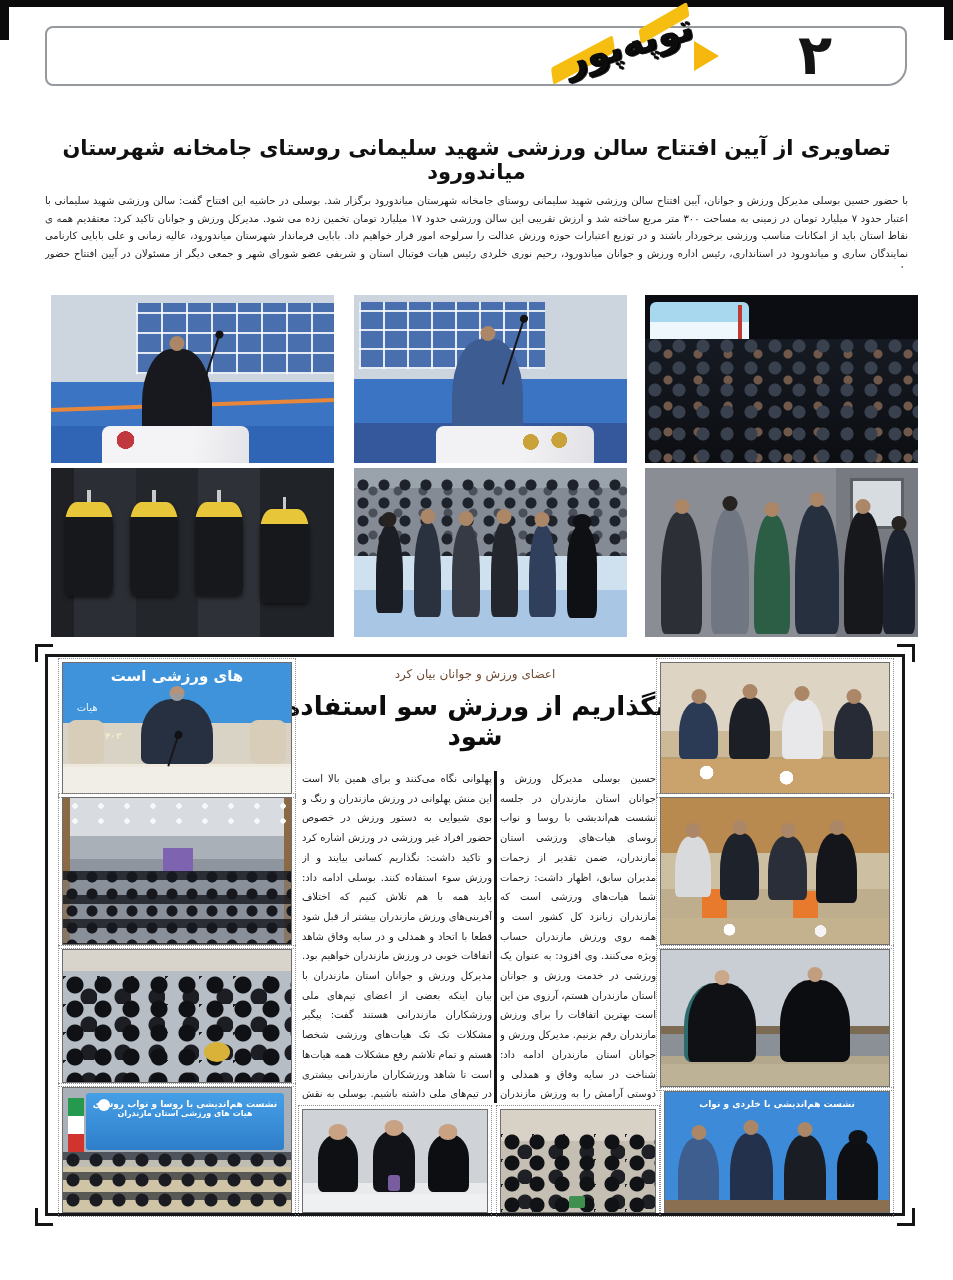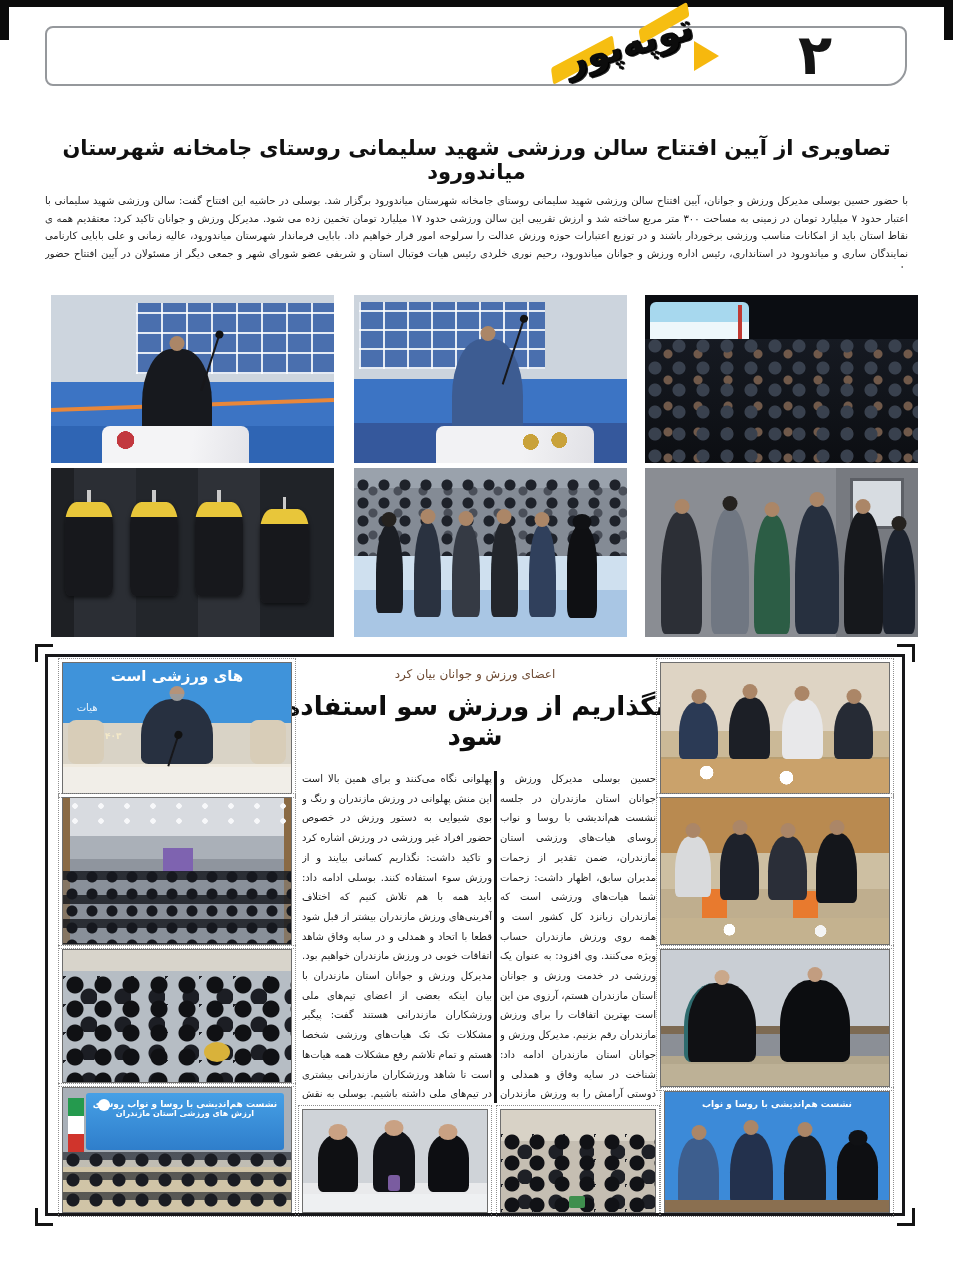--- a/index.html
+++ b/index.html
@@ -303,21 +303,21 @@
     <div class="photo art-photo" id="a4">
       <div class="layer crowd"></div>
       <div class="layer yel"></div>
     </div>
 
     <div class="photo art-photo" id="a5">
       <div class="layer flag"></div>
       <div class="bluebanner">
         <div class="crest"></div>
         <div class="bl1">نشست هم‌اندیشی با روسا و نواب روسای</div>
-        <div class="bl2">ارزش های ورزشی استان مازندران</div>
+        <div class="bl2">هیات های ورزشی استان مازندران</div>
       </div>
       <div class="layer crowd"></div>
     </div>
 
     <div class="photo art-photo" id="a6">
       <div class="layer ch1"></div>
       <div class="layer ch2"></div>
       <div class="fig f1"></div>
       <div class="fig f2"></div>
       <div class="fig f3"></div>
@@ -325,21 +325,21 @@
       <div class="layer desk"></div>
     </div>
 
     <div class="photo art-photo" id="a7">
       <div class="fig f1"></div>
       <div class="fig f2"></div>
       <div class="layer desk"></div>
     </div>
 
     <div class="photo art-photo" id="a8">
-      <div class="layer btxt">نشست هم‌اندیشی با روسا و نواب</div>
+      <div class="layer btxt">نشست هم‌اندیشی با خلردی و نواب</div>
       <div class="fig f1"></div>
       <div class="fig f2"></div>
       <div class="fig f3"></div>
       <div class="fig f4 ch"></div>
       <div class="layer desk"></div>
     </div>
 
     <div class="photo art-photo" id="a9">
       <div class="fig f1 ch"></div>
       <div class="fig f2 ch"></div>

